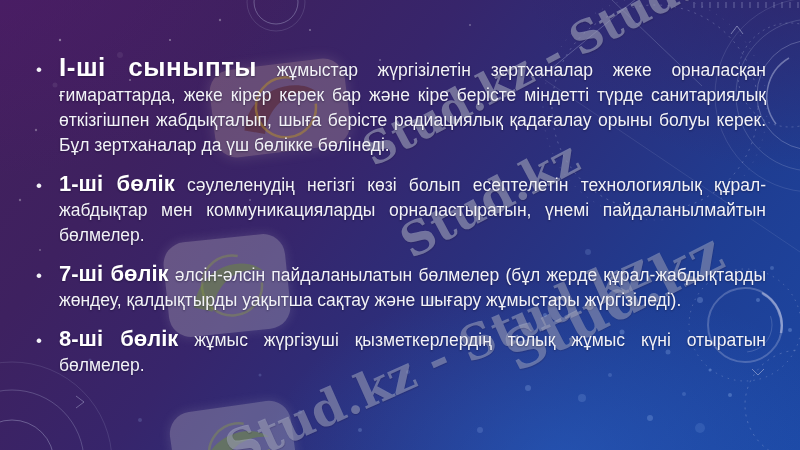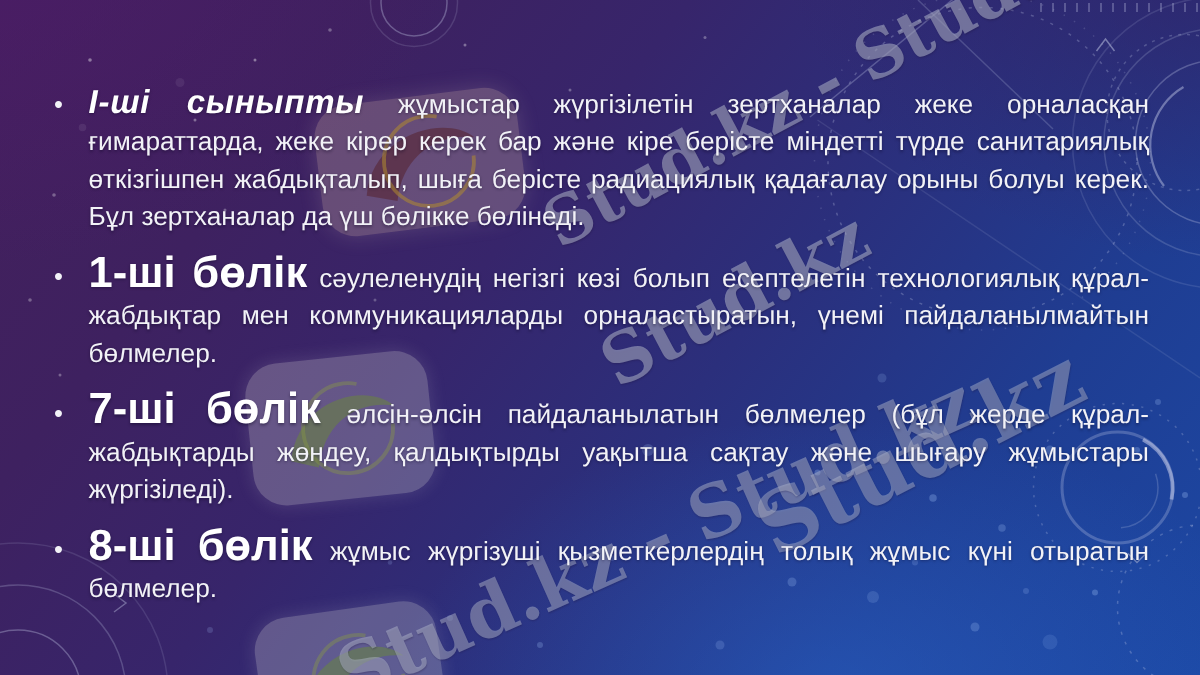--- a/index.html
+++ b/index.html
@@ -35,22 +35,22 @@
   .logo2{left:166px;top:238px;width:122px;height:95px;transform:rotate(-6deg);
          background:rgba(232,232,226,0.26);box-shadow:0 0 12px rgba(230,230,225,0.15);}
   .logo3{left:173px;top:406px;width:122px;height:95px;transform:rotate(-8deg);
          background:rgba(232,232,226,0.26);box-shadow:0 0 12px rgba(230,230,225,0.15);}
   
   .content{position:absolute;left:36px;top:55px;width:730px;}
   .bullet-row{display:flex;margin:0 0 13px 0;}
   .marker{flex:none;width:23px;color:#f2f2f7;font-size:17px;line-height:25px;padding-top:2px;}
   .btext{flex:1;margin:0;font-size:17.5px;line-height:25px;color:#f2f2f7;
          text-align:justify;text-shadow:0 1px 2px rgba(10,5,30,0.4);}
-  .head{font-weight:bold;color:#ffffff;font-size:29px;}
-  .head-italic{font-style:italic;font-size:22px;letter-spacing:0.5px;}
+  .head{font-weight:bold;color:#ffffff;font-size:22px;}
+  .head-italic{font-size:26px;letter-spacing:0.5px;}
 </style>
 </head>
 <body>
 
 <div class="slide">
 
   <svg class="decor" width="800" height="450" viewBox="0 0 800 450">
     <g stroke="#c5cbe8" fill="none">
 
       <circle cx="276" cy="2" r="22" stroke-opacity="0.35"></circle>

